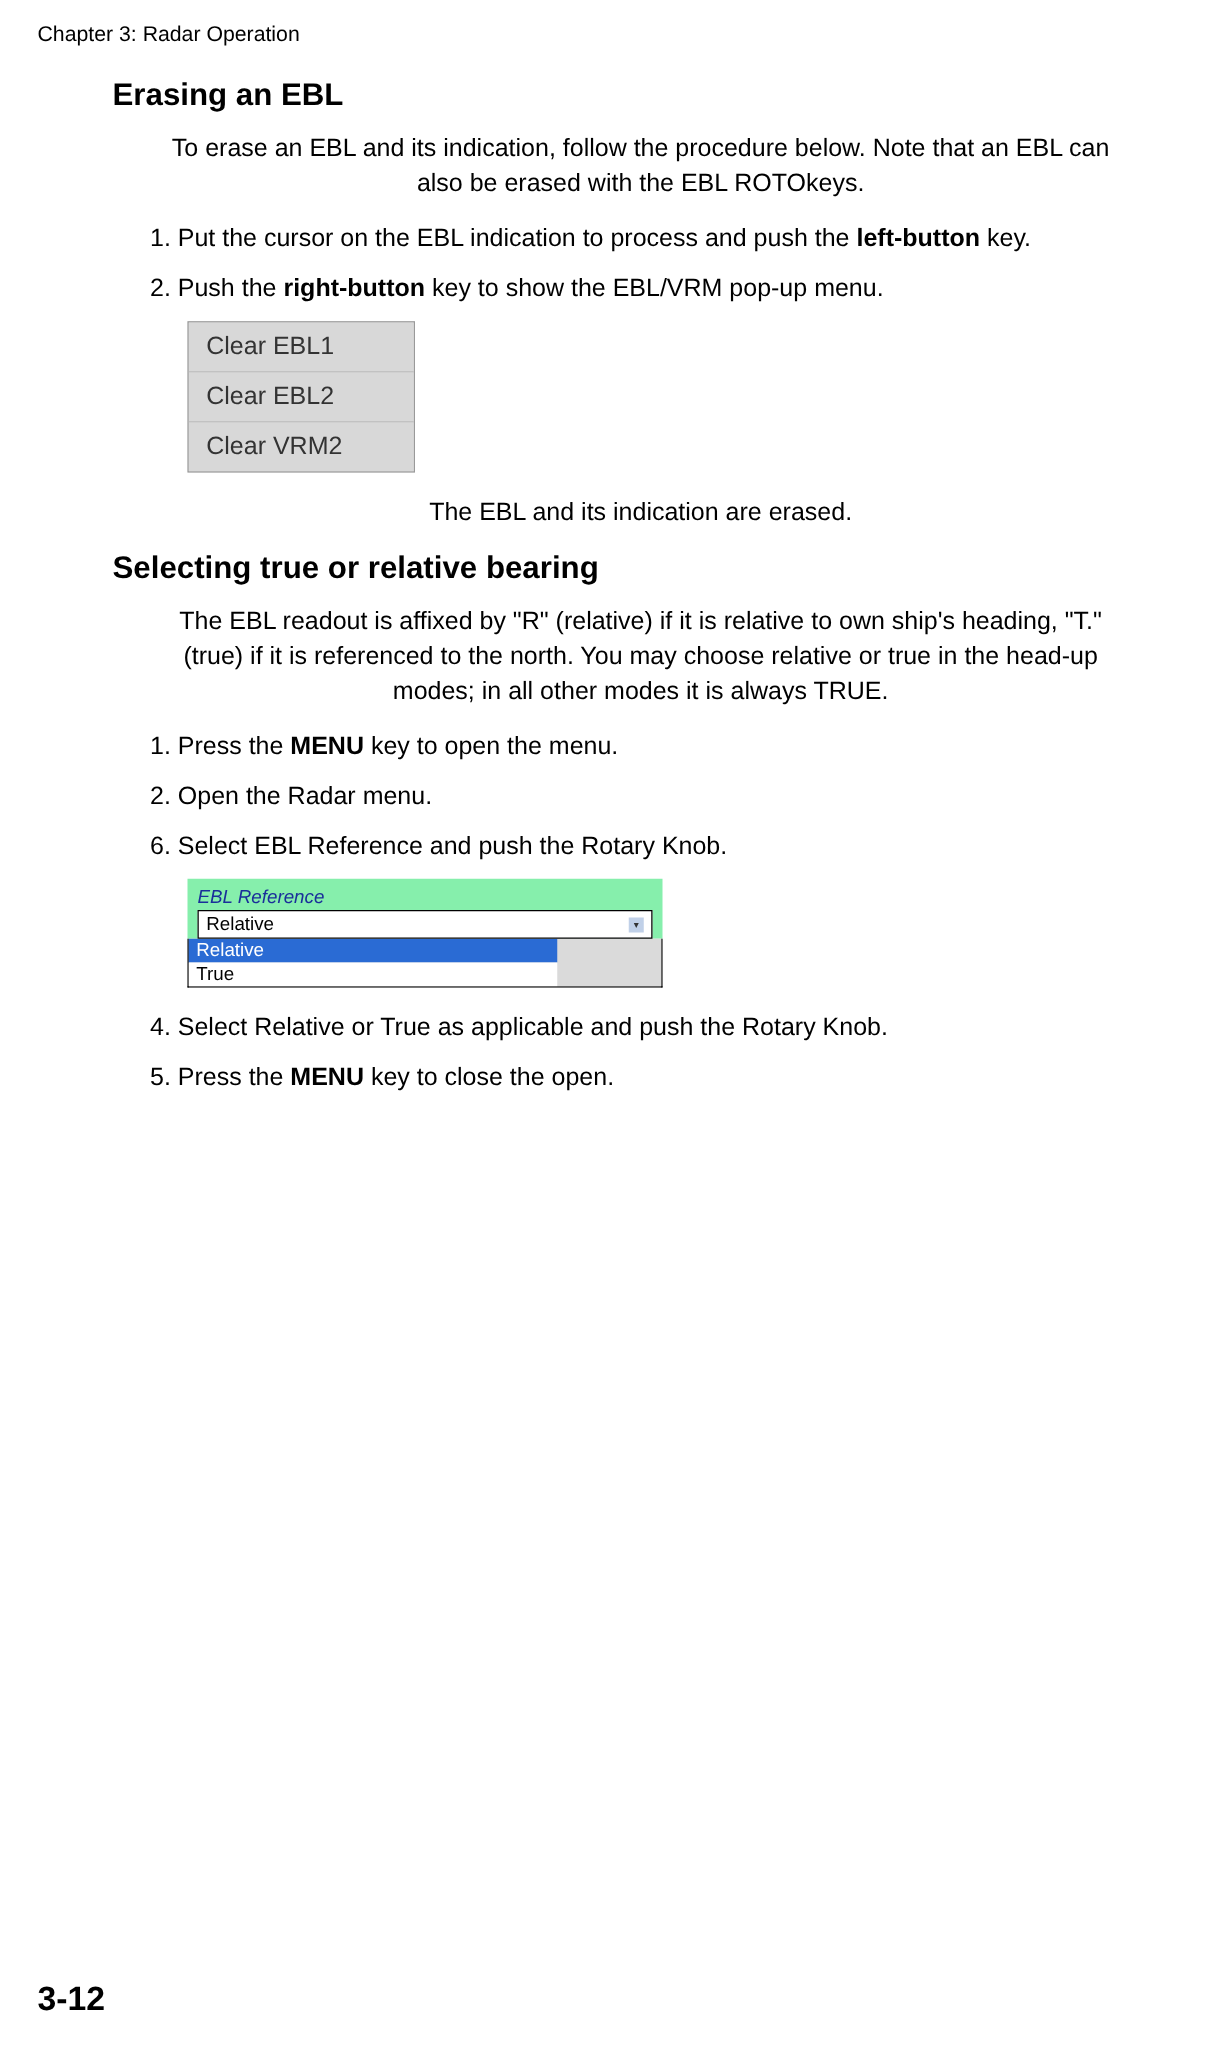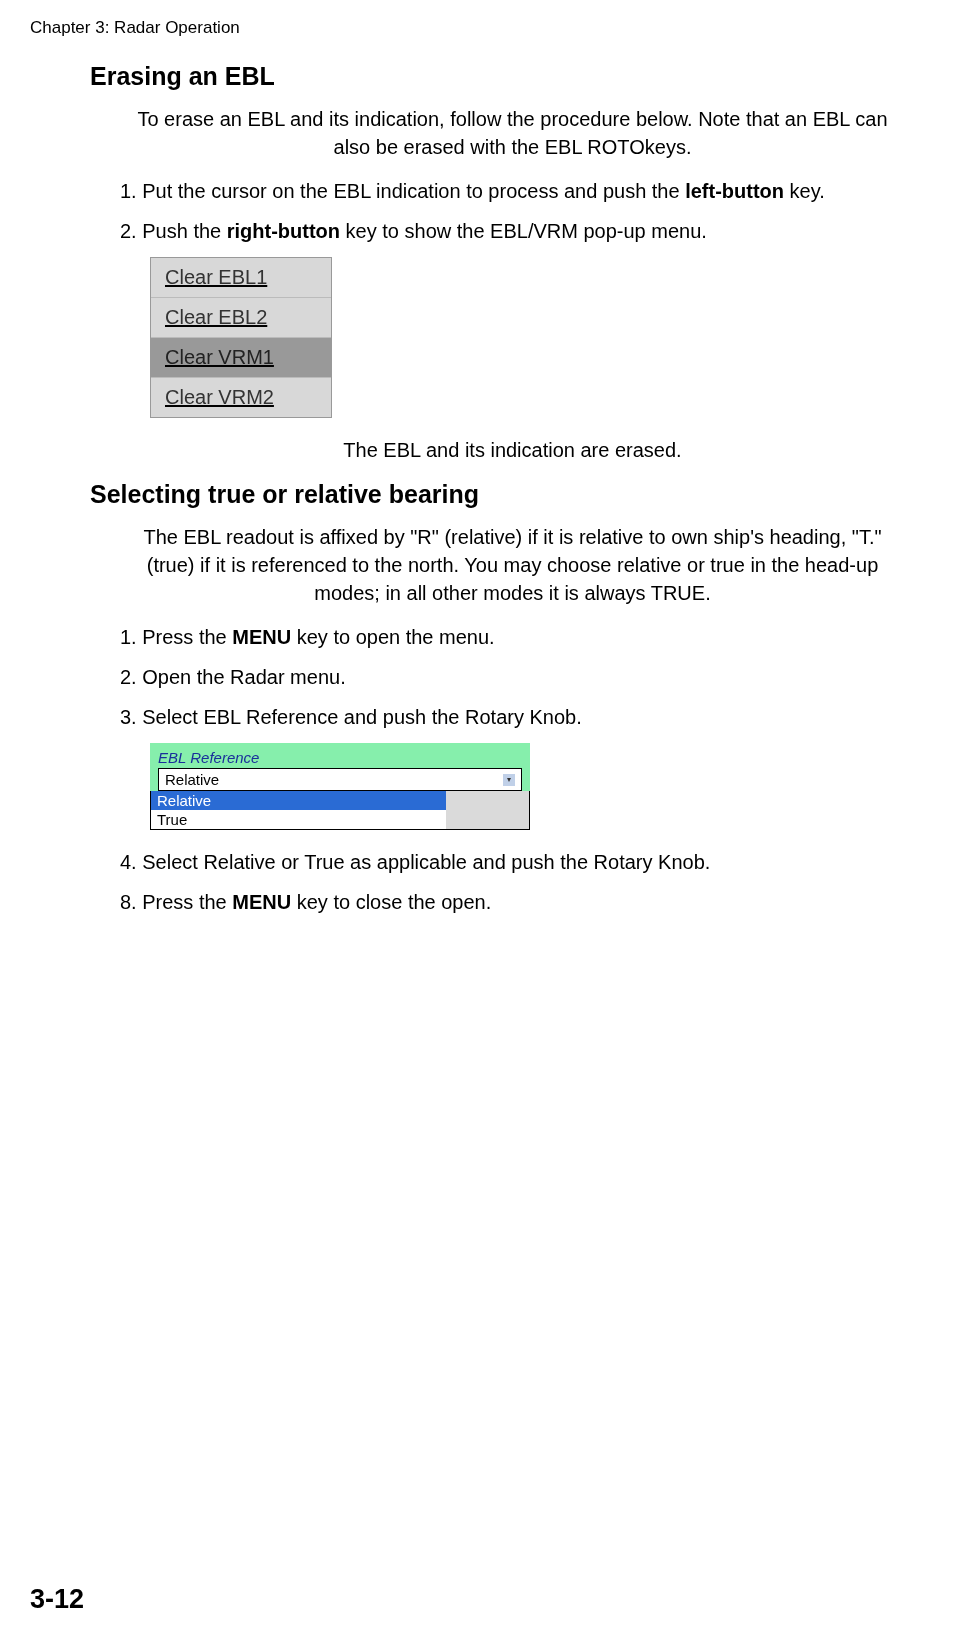--- a/index.html
+++ b/index.html
@@ -45,21 +45,20 @@
       padding-left: 28px;
       text-indent: -28px;
     }
     .popup-menu {
       margin-left: 30px;
       margin-top: 8px;
       margin-bottom: 18px;
       width: 180px;
       background: #d3d3d3;
       border: 1px solid #999;
-      text-decoration: underline;
     }
     .popup-item {
       background: #d8d8d8;
       color: #333;
       font-size: 20px;
       padding: 8px 14px;
       border-bottom: 1px solid #bbb;
     }
     .popup-item.highlight {
       background: #999999;
@@ -144,40 +143,39 @@
       <span>1.  Put the cursor on the EBL indication to process and push the </span><b>left-button</b><span> key.</span>
     </div>
 
     <div class="numbered-item">
       <span>2.  Push the </span><b>right-button</b><span> key to show the EBL/VRM pop-up menu.</span>
     </div>
 
     <div class="popup-menu">
       <div class="popup-item">Clear EBL1</div>
       <div class="popup-item">Clear EBL2</div>
-      <div class="popup-item highlight">Clear VRM1</div>
       <div class="popup-item">Clear VRM2</div>
     </div>
 
 
     <div class="body-text">The EBL and its indication are erased.</div>
   </div>
 
   <div class="section-title">Selecting true or relative bearing</div>
 
   <div class="indent">
     <div class="body-text">The EBL readout is affixed by "R" (relative) if it is relative to own ship's heading, "T." (true) if it is referenced to the north. You may choose relative or true in the head-up modes; in all other modes it is always TRUE.</div>
 
     <div class="numbered-item">
       <span>1.  Press the </span><b>MENU</b><span> key to open the menu.</span>
     </div>
 
     <div class="numbered-item">2.  Open the Radar menu.</div>
 
-    <div class="numbered-item">3.  Select EBL Reference and push the Rotary Knob.</div>
+    <div class="numbered-item">6.  Select EBL Reference and push the Rotary Knob.</div>
 
     <div class="ebl-ref-box">
       <div class="ebl-ref-header">
         <div class="ebl-ref-label">EBL Reference</div>
         <div class="ebl-ref-select">
           <span>Relative</span>
           <span class="arrow">▾</span>
         </div>
       </div>
       <div class="ebl-ref-dropdown">
@@ -187,19 +185,19 @@
             <div class="ebl-ref-opt">True</div>
           </div>
           <div style="flex:1;background:#dadada;"></div>
         </div>
       </div>
     </div>
 
     <div class="numbered-item">4.  Select Relative or True as applicable and push the Rotary Knob.</div>
 
     <div class="numbered-item">
-      <span>8.  Press the </span><b>MENU</b><span> key to close the open.</span>
+      <span>5.  Press the </span><b>MENU</b><span> key to close the open.</span>
     </div>
   </div>
 
 </div>
 
 <div class="page-number">3-12</div>
 
 </body></html>

